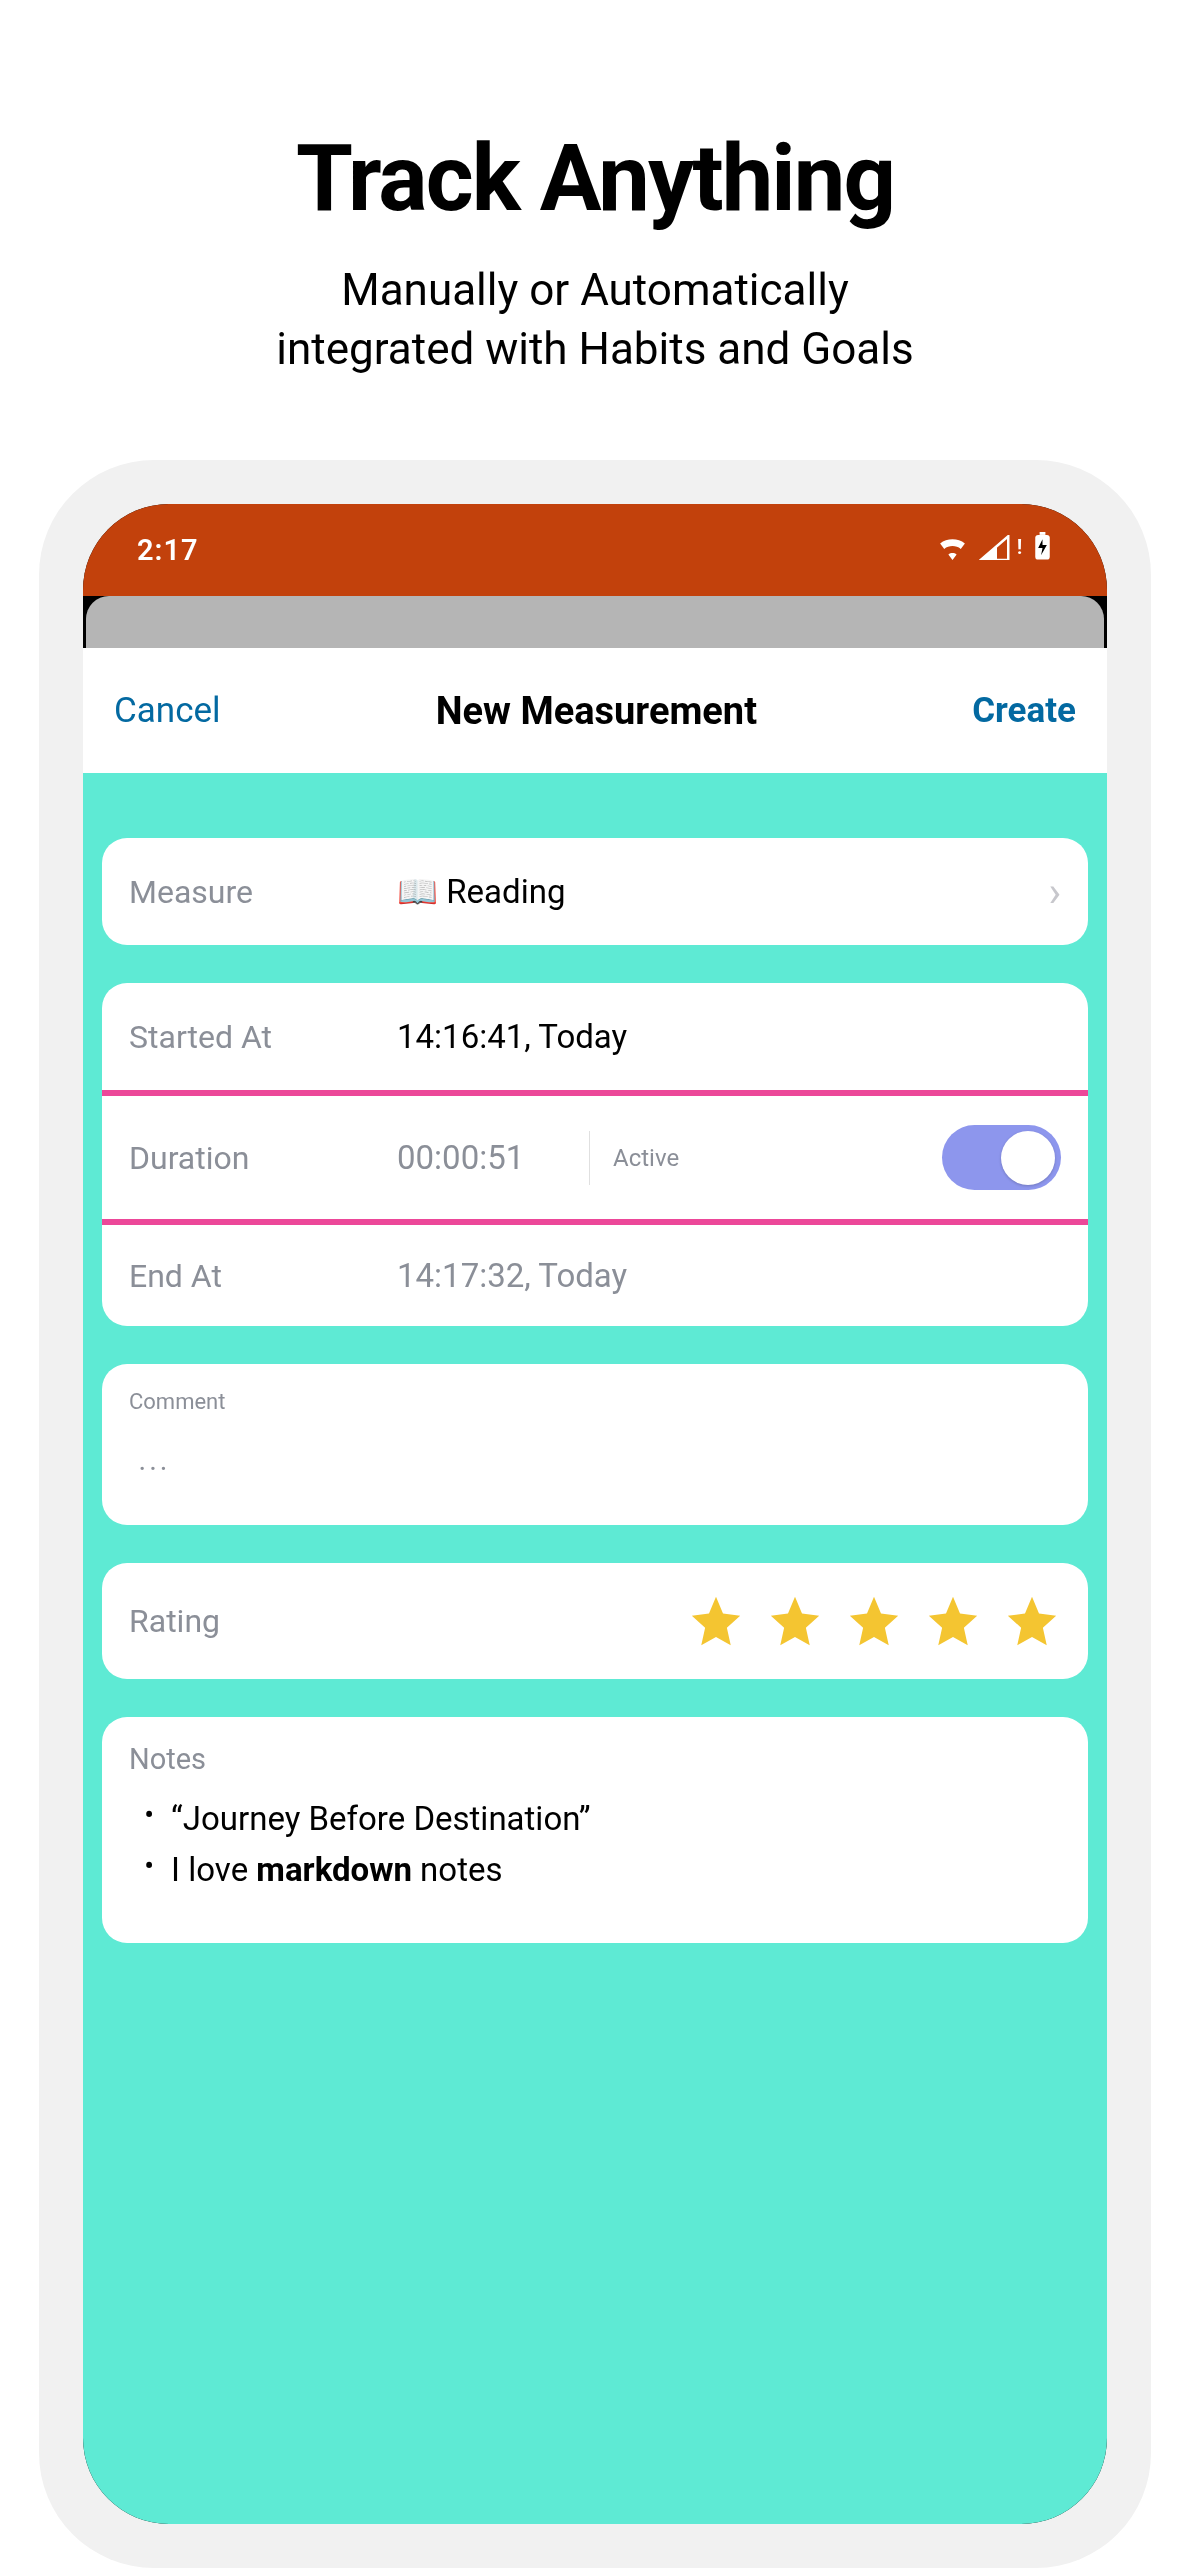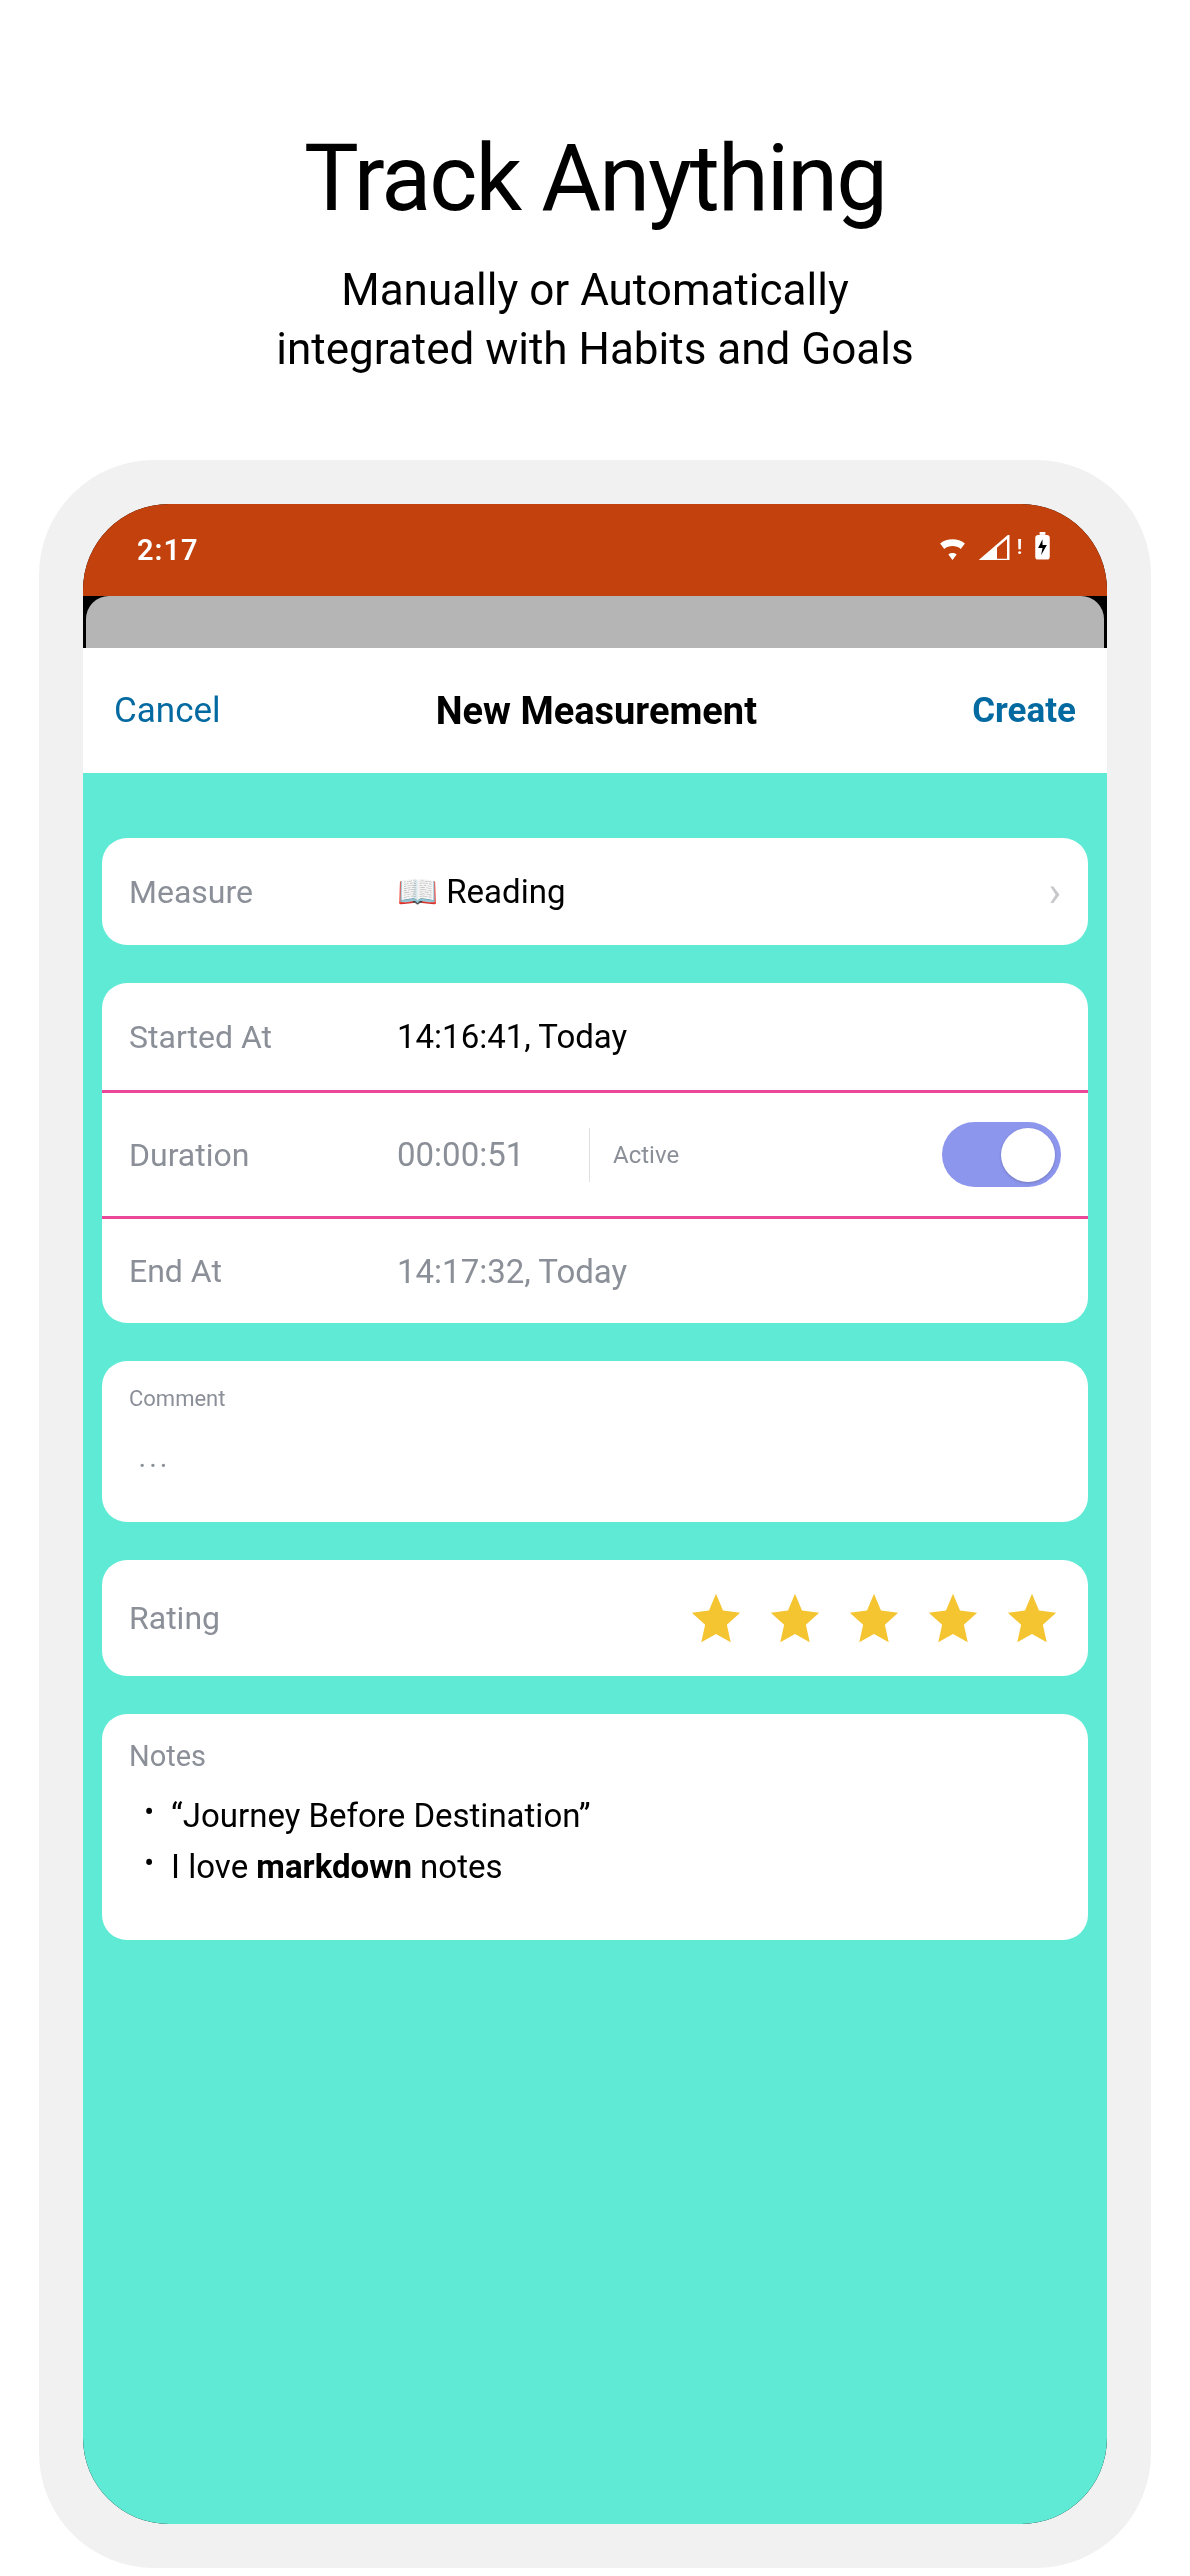--- a/index.html
+++ b/index.html
@@ -1,35 +1,35 @@
 <!DOCTYPE html>
 <html><head>
 <meta charset="utf-8">
 <style>
 *{margin:0;padding:0;box-sizing:border-box;font-family:-apple-system,BlinkMacSystemFont,"Segoe UI",Roboto,Helvetica,Arial,sans-serif;}
 body{width:1190px;height:2576px;background:#fff;overflow:hidden;position:relative;}
 .marketing-header{text-align:center;padding-top:125px;}
-.marketing-title{font-size:92px;font-weight:400;letter-spacing:-1.9px;color:#000;}
+.marketing-title{font-size:92px;font-weight:700;letter-spacing:-1.9px;color:#000;}
 .marketing-sub{font-size:44px;font-weight:400;color:#000;margin-top:29px;line-height:1.35;}
 .phone-frame{position:absolute;left:50%;transform:translateX(-50%);top:460px;width:1112px;height:2108px;background:#f1f1f1;border-radius:115px;padding:44px;}
 .phone-inner{width:100%;height:100%;border-radius:86px;background:#000;overflow:hidden;position:relative;}
 .status-bar{height:92px;background:#c2410c;color:#fff;display:flex;align-items:center;justify-content:space-between;padding:0 54px;font-size:29px;font-weight:600;}
 .status-time{letter-spacing:1px;}
 .status-icons{display:flex;gap:9.6px;align-items:center;}
 .wifi-icon,.signal-icon,.battery-icon{display:inline-block;}
 .wifi-icon svg,.signal-icon svg,.battery-icon svg{fill:#fff;}
 .gray-strip{height:52px;background:#b5b5b5;border-radius:23px 23px 0 0;margin:0 2.9px;}
 .modal-header{height:125px;background:#fff;display:flex;align-items:center;justify-content:space-between;padding:0 31px;}
 .modal-header .btn{font-size:35px;color:#0369a1;font-weight:400;background:none;border:none;cursor:pointer;}
 .modal-header .btn.primary{font-weight:700;}
 .modal-header .title{font-size:38px;font-weight:700;color:#000;}
 .sheet-body{background:#5eead4;height:calc(100% - 268px);padding:65px 19px;overflow:hidden;}
 .card{background:#fff;border-radius:25px;margin-bottom:38px;}
 .row{display:flex;align-items:center;padding:29px 27px;min-height:107px;}
-.row+.row{border-top:3px solid #ec4899;}
+.row+.row{border-top:6px solid #ec4899;}
 .row-label{font-size:32px;color:#8b8f98;width:268px;flex-shrink:0;}
 .row-value{font-size:33px;color:#000;flex:1;}
 .row-value.muted{color:#8b8f98;}
 .chevron{color:#c7c7cc;font-size:42px;margin-left:auto;}
 .divider-v{width:1px;height:54px;background:#e0e0e0;}
 .active-label{font-size:24px;color:#8b8f98;}
 .toggle{width:119px;height:65px;border-radius:33px;background:#8d96ed;position:relative;margin-left:auto;cursor:pointer;}
 .toggle-knob{position:absolute;right:5.8px;top:5.8px;width:54px;height:54px;background:#fff;border-radius:27px;box-shadow:0 1px 2.9px rgba(0,0,0,.2);}
 .comment-card{padding:25px 27px 48px;}
 .comment-label{font-size:22px;color:#8b8f98;}

